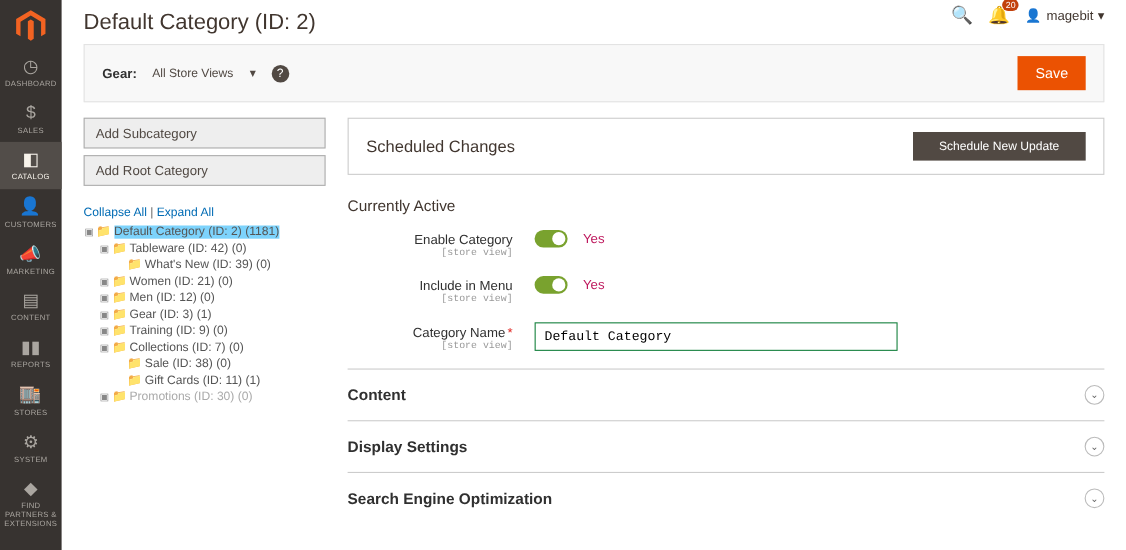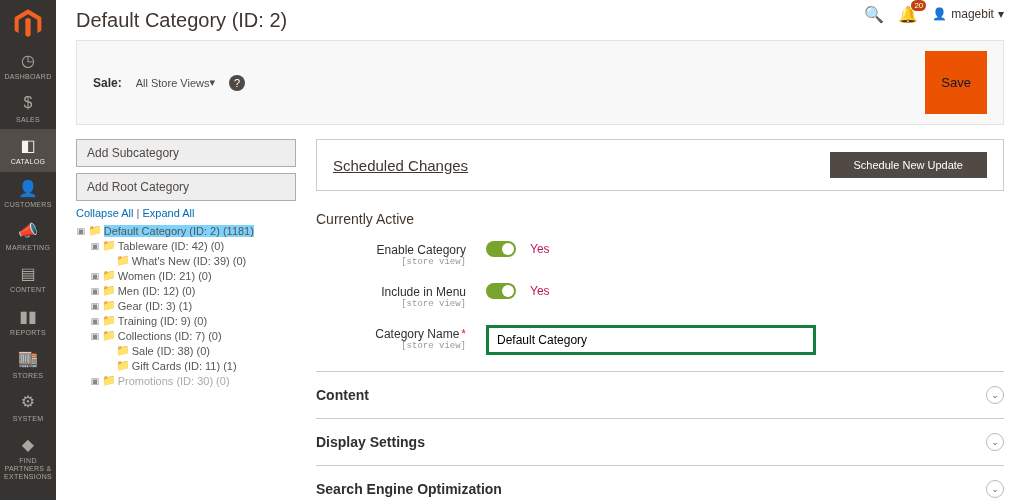--- a/index.html
+++ b/index.html
@@ -20,56 +20,56 @@
 .header { display: flex; align-items: center; justify-content: space-between; height: 28px; }
 .page-title { font-size: 20px; color: #41362f; font-weight: 400; margin-top: 12px; }
 .header-icons { display: flex; align-items: center; gap: 14px; color: #41362f; }
 .bell { position: relative; }
 .bell-badge { position: absolute; top: -5px; right: -8px; background: #c2410c; color: #fff; font-size: 8px; padding: 1px 3px; border-radius: 7px; }
 .user { display: flex; align-items: center; gap: 4px; font-size: 12px; cursor: pointer; }
 
 
 .scope-bar { background: #f8f8f8; margin-top: 12px; padding: 10px 16px; display: flex; align-items: center; gap: 14px; border: 1px solid #e3e3e3; }
 .scope-label { font-size: 12px; font-weight: bold; color: #303030; }
-.scope-select { font-size: 11px; color: #514943; cursor: pointer; display: flex; align-items: center; gap: 0; }
+.scope-select { font-size: 11px; color: #514943; cursor: pointer; display: flex; align-items: center; gap: 15px; }
 .help-icon { width: 16px; height: 16px; background: #514943; color: #fff; border-radius: 50%; font-size: 11px; display: flex; align-items: center; justify-content: center; cursor: pointer; }
-.save-btn { margin-left: auto; background: #eb5202; color: #0f172a; border: none; padding: 24px 16px; font-size: 13px; cursor: pointer; }
+.save-btn { margin-left: auto; background: #eb5202; color: #ffffff; border: none; padding: 8px 16px; font-size: 13px; cursor: pointer; }
 
 
 .content { display: flex; margin-top: 14px; gap: 20px; }
 .left-col { width: 220px; flex-shrink: 0; }
 .cat-btn { display: block; width: 100%; text-align: left; background: #eee; border: 1px solid #adadad; padding: 6px 10px; font-size: 12px; color: #514943; margin-bottom: 6px; cursor: pointer; }
-.tree-controls { font-size: 11px; margin-top: 6px; }
+.tree-controls { font-size: 11px; margin-top: 18px; }
 .tree-controls a { color: #006bb4; text-decoration: none; cursor: pointer; }
 .tree-controls .sep { color: #666; }
 .tree { margin-top: 4px; }
 .tree-node { font-size: 11px; color: #555; padding: 1px 0; white-space: nowrap; display: flex; align-items: center; gap: 2px; }
 .tree-toggle { color: #888; width: 10px; text-align: center; cursor: pointer; font-size: 9px; }
 .tree-folder { color: #f0a500; }
 .tree-node.selected > .tree-label { background: #7dd3fc; }
 .tree-node.dim { color: #aaa; }
 .tree-children { margin-left: 14px; }
 
 
 .right-col { flex: 1; min-width: 0; }
 .panel { border: 1px solid #ccc; padding: 12px 16px; display: flex; align-items: center; justify-content: space-between; margin-bottom: 20px; }
-.panel-title { font-size: 15px; color: #41362f; font-weight: 400; text-decoration: underline; }
+.panel-title { font-size: 15px; color: #41362f; font-weight: 400; }
 .schedule-btn { background: #514943; color: #fff; border: none; padding: 7px 24px; font-size: 11px; cursor: pointer; }
 
 .section-title { font-size: 14px; color: #41362f; margin-bottom: 14px; font-weight: 400; }
 
 .form-row { display: flex; align-items: flex-start; margin-bottom: 16px; }
 .form-label-wrap { width: 170px; text-align: right; padding-right: 20px; padding-top: 2px; }
 .form-label { font-size: 12px; color: #303030; }
 .form-sublabel { font-size: 9px; color: #999; font-family: Liberation Mono, monospace; }
 .toggle { width: 30px; height: 16px; background: #79a22e; border-radius: 8px; position: relative; cursor: pointer; }
 .toggle::after { content: ''; position: absolute; right: 2px; top: 2px; width: 12px; height: 12px; background: #fff; border-radius: 50%; }
 .toggle-val { font-size: 12px; color: #be185d; margin-left: 14px; }
 .req { color: #e02b27; margin-left: 2px; }
-.text-input { width: 330px; padding: 5px 8px; font-size: 12px; border: 3px solid #15803d; }
+.text-input { width: 330px; padding: 5px 8px; font-size: 12px; border: 1px solid #15803d; font-family: Liberation Mono, monospace; }
 
 .fieldset { border-top: 1px solid #ccc; padding: 14px 0; display: flex; align-items: center; justify-content: space-between; cursor: pointer; }
 .fieldset-title { font-size: 14px; font-weight: bold; color: #303030; }
 .chevron { width: 18px; height: 18px; border: 1px solid #bbb; border-radius: 50%; display: flex; align-items: center; justify-content: center; font-size: 9px; color: #666; }
 </style>
 </head>
 <body>
 
 <div class="sidebar">
   <div class="logo">
@@ -128,21 +128,21 @@
       <span class="bell">🔔<span class="bell-badge">20</span></span>
       <div class="user">
         <span>👤</span>
         <span>magebit</span>
         <span>▾</span>
       </div>
     </div>
   </div>
 
   <div class="scope-bar">
-    <span class="scope-label">Sale:</span>
+    <span class="scope-label">Gear:</span>
     <span class="scope-select">
         <span>All Store Views</span> 
         <span>▾</span>
       </span>
     <span class="help-icon">?</span>
     <button class="save-btn">Save</button>
   </div>
 
   <div class="content">
     <div class="left-col">

